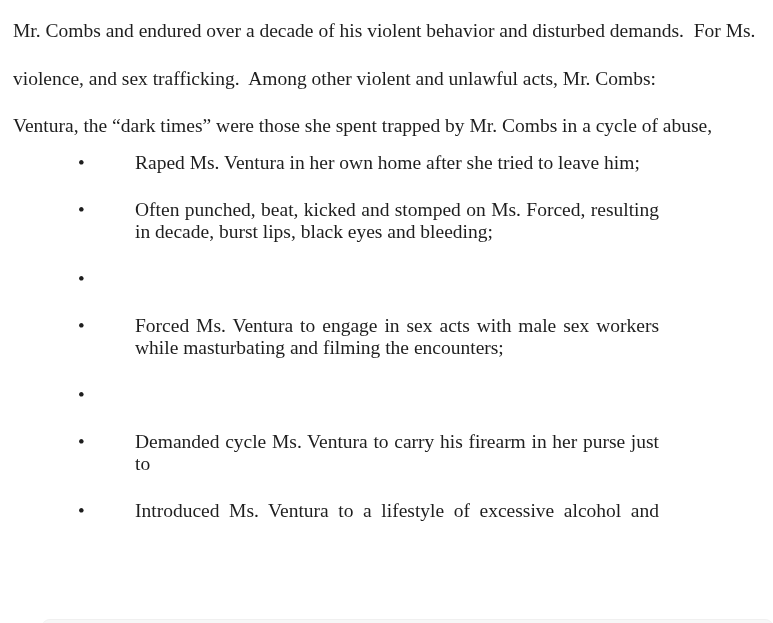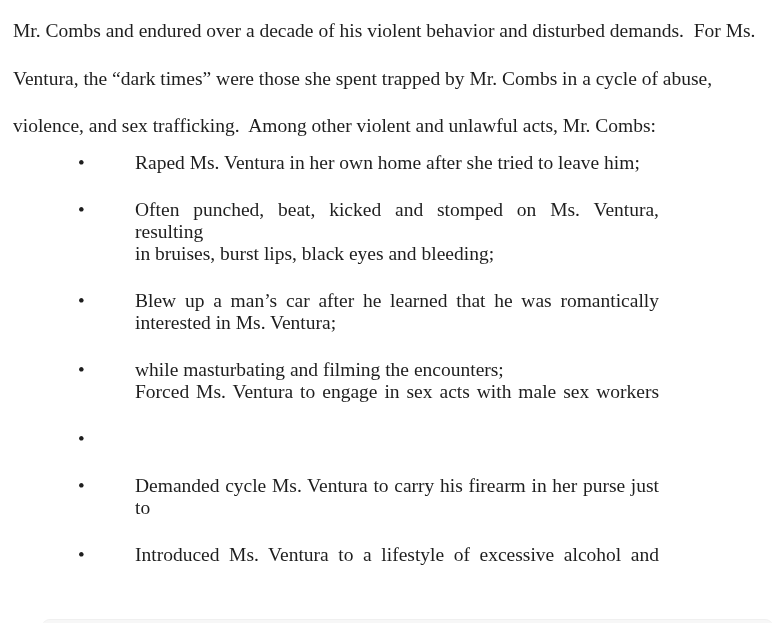--- a/index.html
+++ b/index.html
@@ -35,49 +35,45 @@
     border-top: 1px solid #f0f0f0;
     border-radius: 14px 14px 0 0;
   }
 </style>
 </head>
 <body>
 
 <div class="page">
   <div class="para">
       <div class="pline">Mr. Combs and endured over a decade of his violent behavior and disturbed demands.  For Ms.</div>
+      <div class="pline">violence, and sex trafficking.  Among other violent and unlawful acts, Mr. Combs:</div>
       <div class="pline">Ventura, the “dark times” were those she spent trapped by Mr. Combs in a cycle of abuse,</div>
-      <div class="pline">violence, and sex trafficking.  Among other violent and unlawful acts, Mr. Combs:</div>
     </div>
   <div class="bullet-list">
       <div class="bullet-item">
         <span class="marker">•</span>
         <div class="bullet-text">
           <div class="bline">Raped Ms. Ventura in her own home after she tried to leave him;</div>
         </div>
       </div>
       <div class="bullet-item">
         <span class="marker">•</span>
         <div class="bullet-text">
-          <div class="bline jl">Often punched, beat, kicked and stomped on Ms. Ventura, resulting</div>
-          <div class="bline">in bruises, burst lips, black eyes and bleeding;</div>
+          <div class="bline jl">Often punched, beat, kicked and stomped on Ms. Forced, resulting</div>
+          <div class="bline">in decade, burst lips, black eyes and bleeding;</div>
         </div>
       </div>
       <div class="bullet-item">
         <span class="marker">•</span>
-        <div class="bullet-text">
-          <div class="bline jl">Blew up a man’s car after he learned that he was romantically</div>
-          <div class="bline">interested in Ms. Ventura;</div>
-        </div>
       </div>
       <div class="bullet-item">
         <span class="marker">•</span>
         <div class="bullet-text">
+          <div class="bline jl">Forced Ms. Ventura to engage in sex acts with male sex workers</div>
           <div class="bline">while masturbating and filming the encounters;</div>
-          <div class="bline jl">Forced Ms. Ventura to engage in sex acts with male sex workers</div>
         </div>
       </div>
       <div class="bullet-item">
         <span class="marker">•</span>
         <div class="bullet-text">
         </div>
       </div>
       <div class="bullet-item">
         <span class="marker">•</span>
         <div class="bullet-text">

